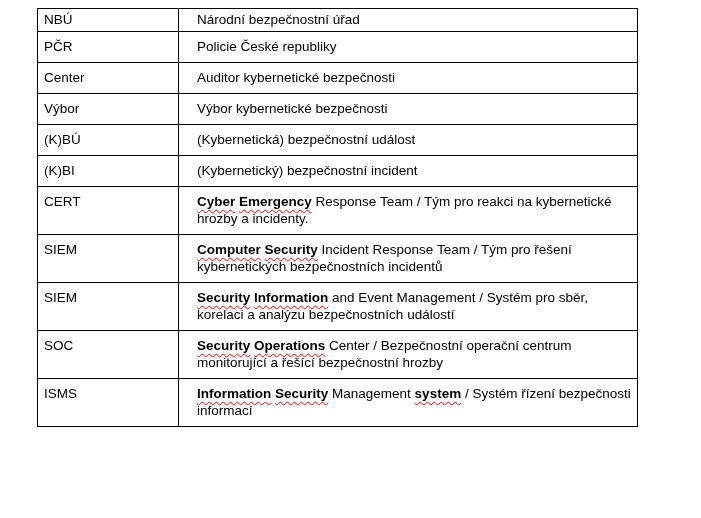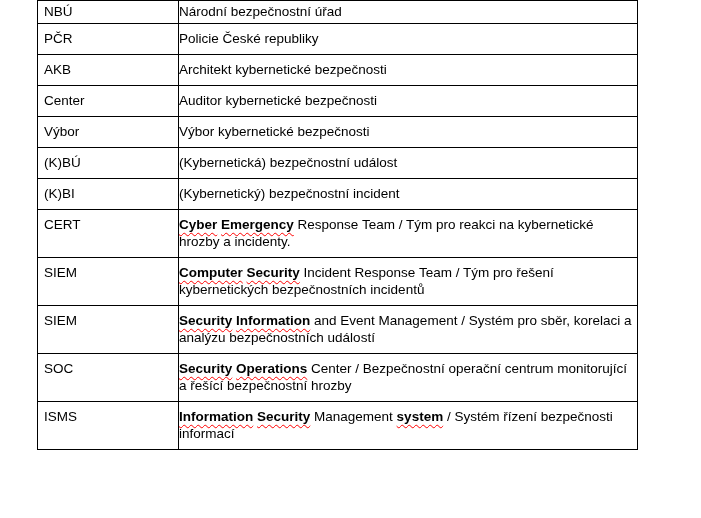--- a/index.html
+++ b/index.html
@@ -18,20 +18,21 @@
     height: 518px;
     overflow: hidden;
     background: var(--page-bg);
     font-family: "Liberation Sans", "DejaVu Sans", sans-serif;
   }
   .page {
     position: relative;
     width: 701px;
     height: 440px;
     background: var(--page-bg);
+    margin-top: 8px;
   }
   table.abbr-table {
     position: absolute;
     left: 37px;
     top: 0;
     width: 600px;
     border-collapse: collapse;
     table-layout: fixed;
   }
   table.abbr-table td {
@@ -42,21 +43,21 @@
     color: var(--text-color);
     padding: 6px 4px 7px 6px;
     overflow: hidden;
   }
   table.abbr-table td.abbr {
     width: 141px;
     white-space: nowrap;
   }
   table.abbr-table td.desc {
     width: 459px;
-    padding-left: 0;
+    padding-left: 18px;
   }
   
   table.abbr-table tr:first-child td {
     padding-top: 2px;
     padding-bottom: 3px;
   }
   .misspelled {
     text-decoration-line: underline;
     text-decoration-style: wavy;
     text-decoration-color: var(--misspell-color);
@@ -71,24 +72,20 @@
 <div class="page">
   <table class="abbr-table">
     <tbody>
         <tr>
           <td class="abbr">NBÚ</td>
           <td class="desc"><span>Národní bezpečnostní úřad</span></td>
         </tr>
         <tr>
           <td class="abbr">PČR</td>
           <td class="desc"><span>Policie České republiky</span></td>
-        </tr>
-        <tr>
-          <td class="abbr">AKB</td>
-          <td class="desc"><span>Architekt kybernetické bezpečnosti</span></td>
         </tr>
         <tr>
           <td class="abbr">Center</td>
           <td class="desc"><span>Auditor kybernetické bezpečnosti</span></td>
         </tr>
         <tr>
           <td class="abbr">Výbor</td>
           <td class="desc"><span>Výbor kybernetické bezpečnosti</span></td>
         </tr>
         <tr>

